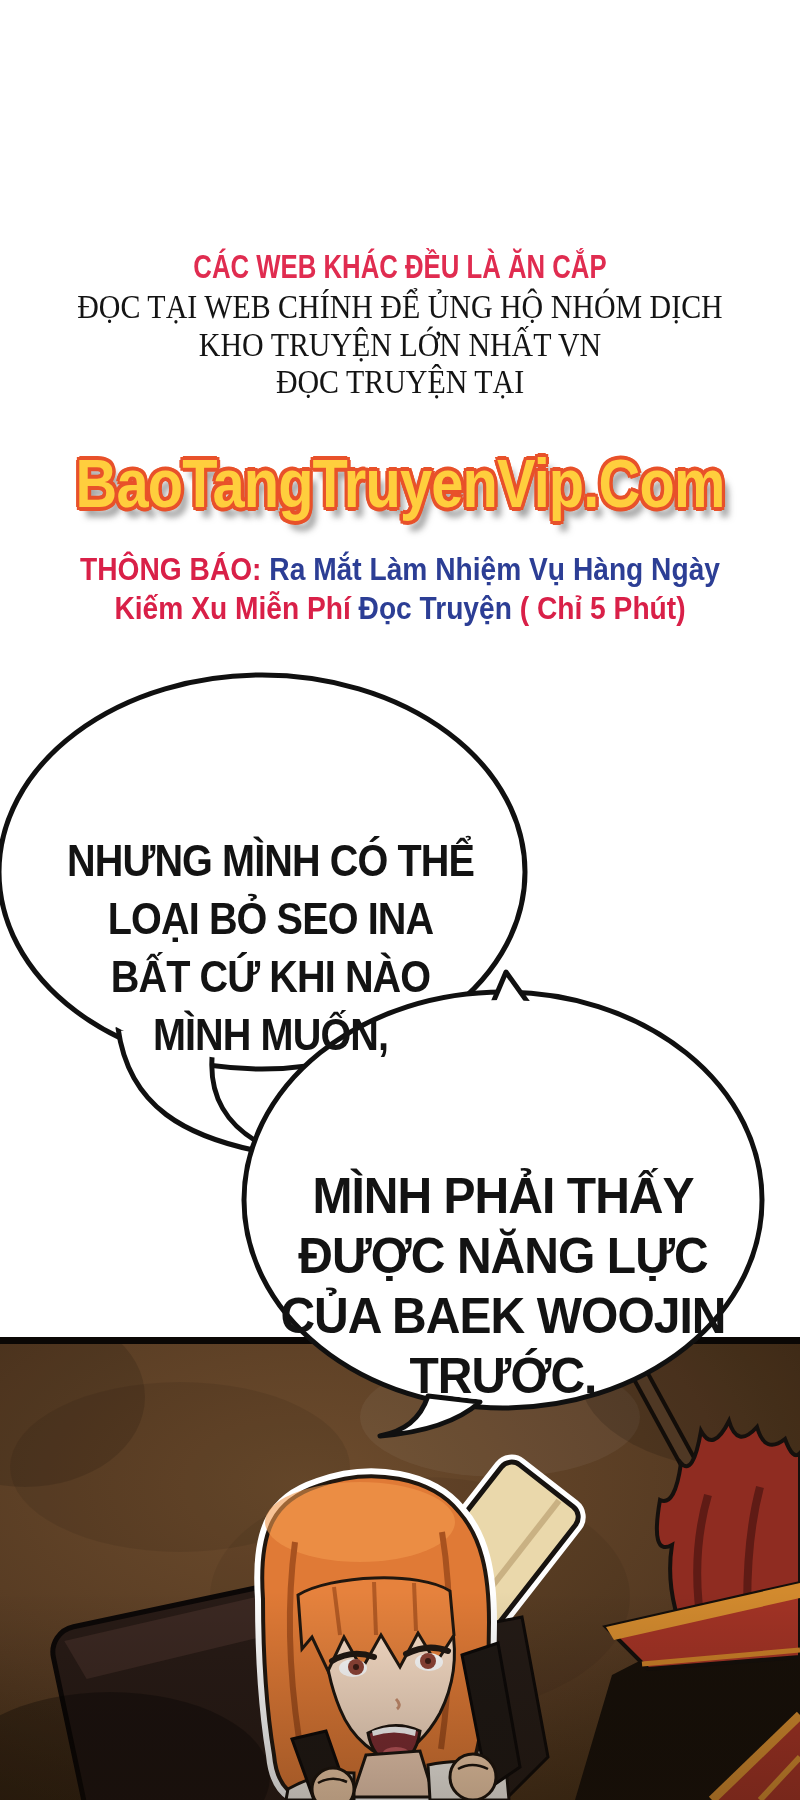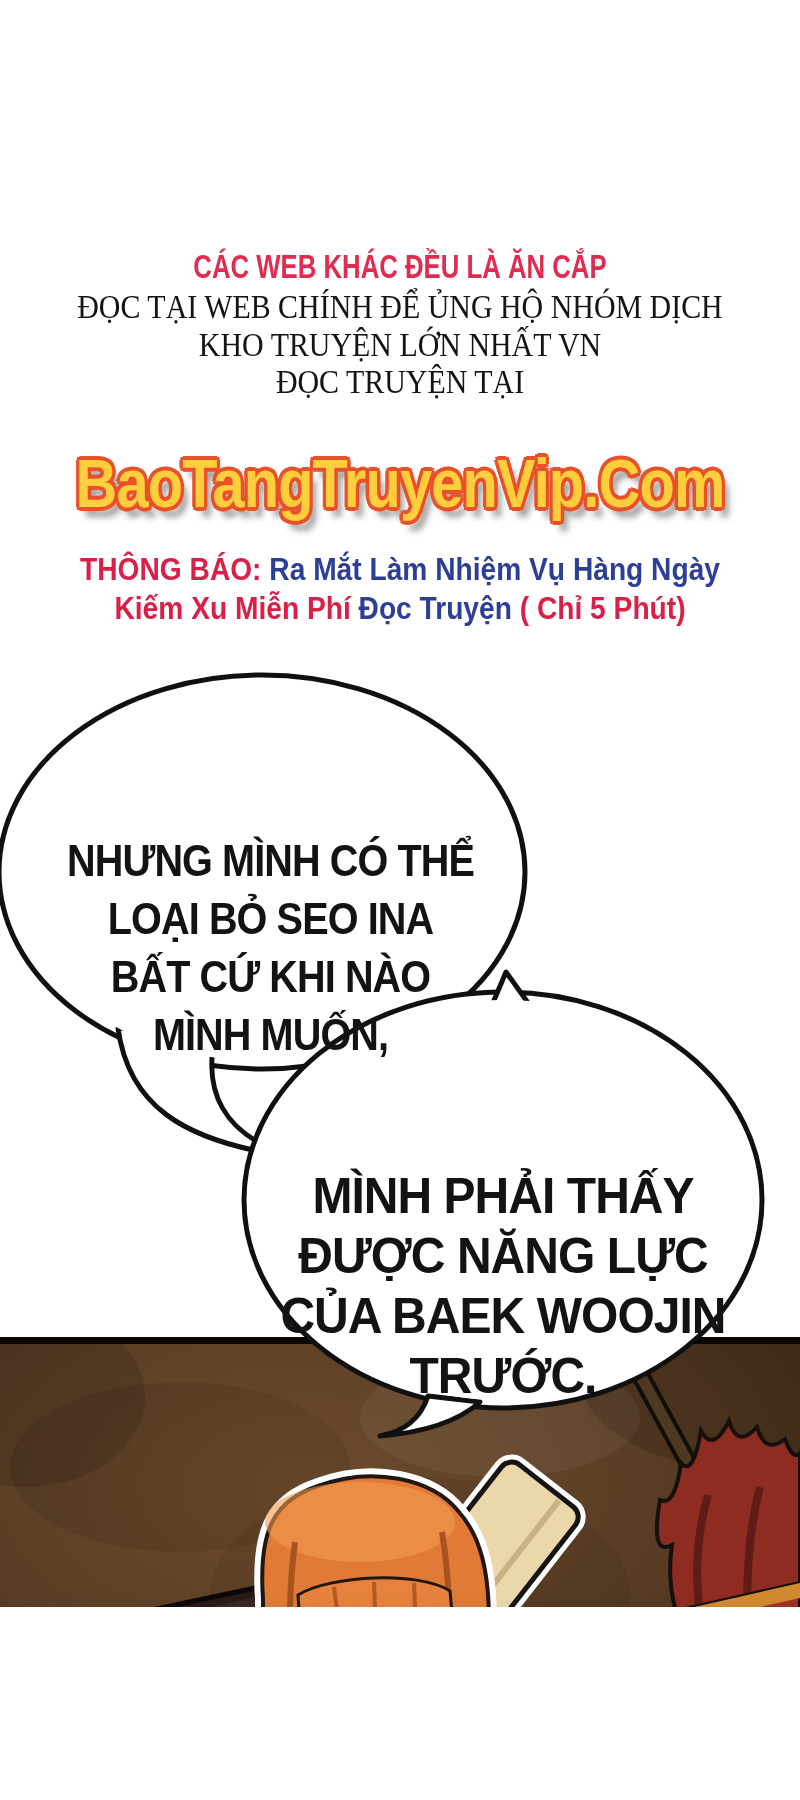--- a/index.html
+++ b/index.html
@@ -1,16 +1,16 @@
 <!DOCTYPE html>
 <html style="--warning-red: #e02c50; --notice-red: #d92048; --notice-blue: #2c3e95; --logo-yellow: #ffce3d; --logo-outline: #e8512a; --panel-brown: #553a22; --girl-hair-orange: #e07a36; --rival-hair-red: #8f2c21; --collar-red: #a23325; --trim-gold: #d28a2e;"><head>
 <meta charset="utf-8">
 <style>
   html,body{margin:0;padding:0;background:#ffffff;}
-  .page{position:relative;width:800px;height:1607px;background:#ffffff;overflow:hidden;
+  .page{position:relative;width:800px;height:1800px;background:#ffffff;overflow:hidden;
         font-family:"Liberation Sans",sans-serif;}
   .abs{position:absolute;left:0;right:0;text-align:center;}
   
   .warn{top:248px;font-weight:bold;font-size:33px;color:var(--warning-red,#e02c50);
         transform:scale(0.78,1);}
   .serif{font-family:"Liberation Serif",serif;color:#141414;font-size:34px;transform:scale(0.88,1);}
   .s1{top:288px}.s2{top:326px}.s3{top:363px}
   .logo{top:444px;font-weight:bold;font-size:68px;letter-spacing:-1px;
         color:var(--logo-yellow,#ffce3d);transform:scale(0.85,1);
         text-shadow:

